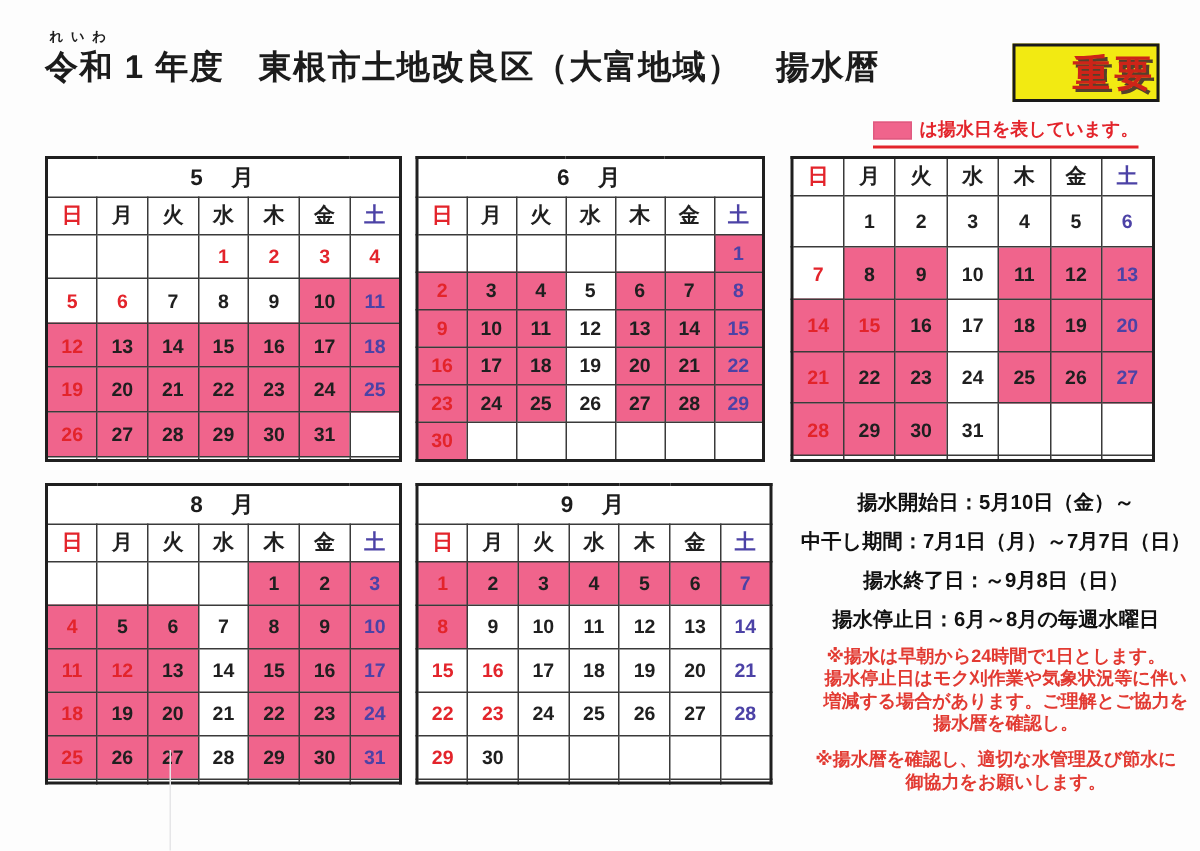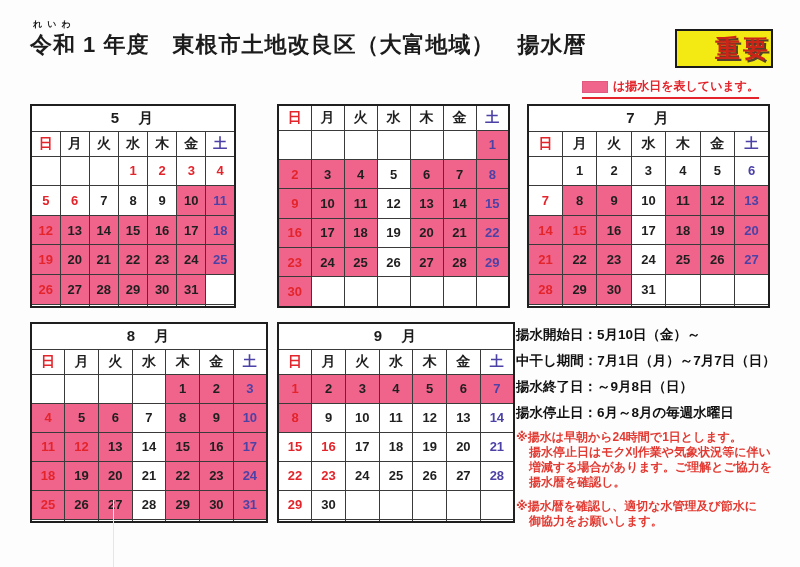--- a/index.html
+++ b/index.html
@@ -44,42 +44,42 @@
   }
   .legend-swatch{
     width:26px;height:12px;background:var(--pink);
     border:1px solid #e05a80;display:inline-block;
   }
   .legend-text{
     color:var(--red);font-weight:bold;font-size:12px;white-space:nowrap;
   }
   
   .cal{position:absolute;}
-  .cal-0{left:30px; top:104px;width:206px;height:204px;}
+  .cal-0{left:30px; top:104px;width:238px;height:204px;}
   .cal-1{left:277px;top:104px;width:233px;height:204px;}
   .cal-2{left:527px;top:104px;width:243px;height:204px;}
   .cal-3{left:30px; top:322px;width:238px;height:201px;}
   .cal-4{left:277px;top:322px;width:238px;height:201px;}
   table.calendar-table{
     width:100%;height:100%;border-collapse:collapse;
     border:2px solid #1f1f1f;background:#fff;table-layout:fixed;
   }
   table.calendar-table td{
     border:1px solid #3a3a3a;text-align:center;vertical-align:middle;
     padding:0;font-weight:bold;
   }
   td.cal-title{height:26px;font-size:15px;color:var(--ink);letter-spacing:2px;}
   td.cal-head{height:25px;font-size:14px;}
   td.cal-day{font-size:13px;}
   .c-red{color:var(--red);}
   .c-blue{color:var(--blue);}
   .c-black{color:#1f1f1f;}
   .hl{background:var(--pink);}
   
-  .schedule{position:absolute;left:516px;top:326px;width:268px;}
+  .schedule{position:absolute;left:530px;top:326px;width:268px;text-align:center;}
   .sched-line{
     font-size:13.5px;font-weight:bold;color:#111;
     line-height:17px;margin-bottom:9px;white-space:nowrap;
   }
   .notes{margin-top:7px;}
   .note{margin-bottom:9px;}
   .note-line{
     font-size:12px;font-weight:bold;color:var(--note-red);
     line-height:15px;white-space:nowrap;
   }
@@ -175,20 +175,23 @@
           <td class="cal-day"></td>
           <td class="cal-day"></td>
         </tr>
       </tbody>
     </table>
   </div>
 <div class="cal cal-1">
     <table class="calendar-table">
       <tbody>
         <tr>
+          <td colspan="7" class="cal-title">6　月</td>
+        </tr>
+        <tr>
           <td class="cal-head c-red">日</td>
           <td class="cal-head c-black">月</td>
           <td class="cal-head c-black">火</td>
           <td class="cal-head c-black">水</td>
           <td class="cal-head c-black">木</td>
           <td class="cal-head c-black">金</td>
           <td class="cal-head c-blue">土</td>
         </tr>
         <tr>
           <td class="cal-day"></td>
@@ -243,23 +246,20 @@
           <td class="cal-day"></td>
           <td class="cal-day"></td>
           <td class="cal-day"></td>
         </tr>
       </tbody>
     </table>
   </div>
 <div class="cal cal-2">
     <table class="calendar-table">
       <tbody>
-        <tr>
-          <td colspan="7" class="cal-title">7　月</td>
-        </tr>
         <tr>
           <td class="cal-head c-red">日</td>
           <td class="cal-head c-black">月</td>
           <td class="cal-head c-black">火</td>
           <td class="cal-head c-black">水</td>
           <td class="cal-head c-black">木</td>
           <td class="cal-head c-black">金</td>
           <td class="cal-head c-blue">土</td>
         </tr>
         <tr>

